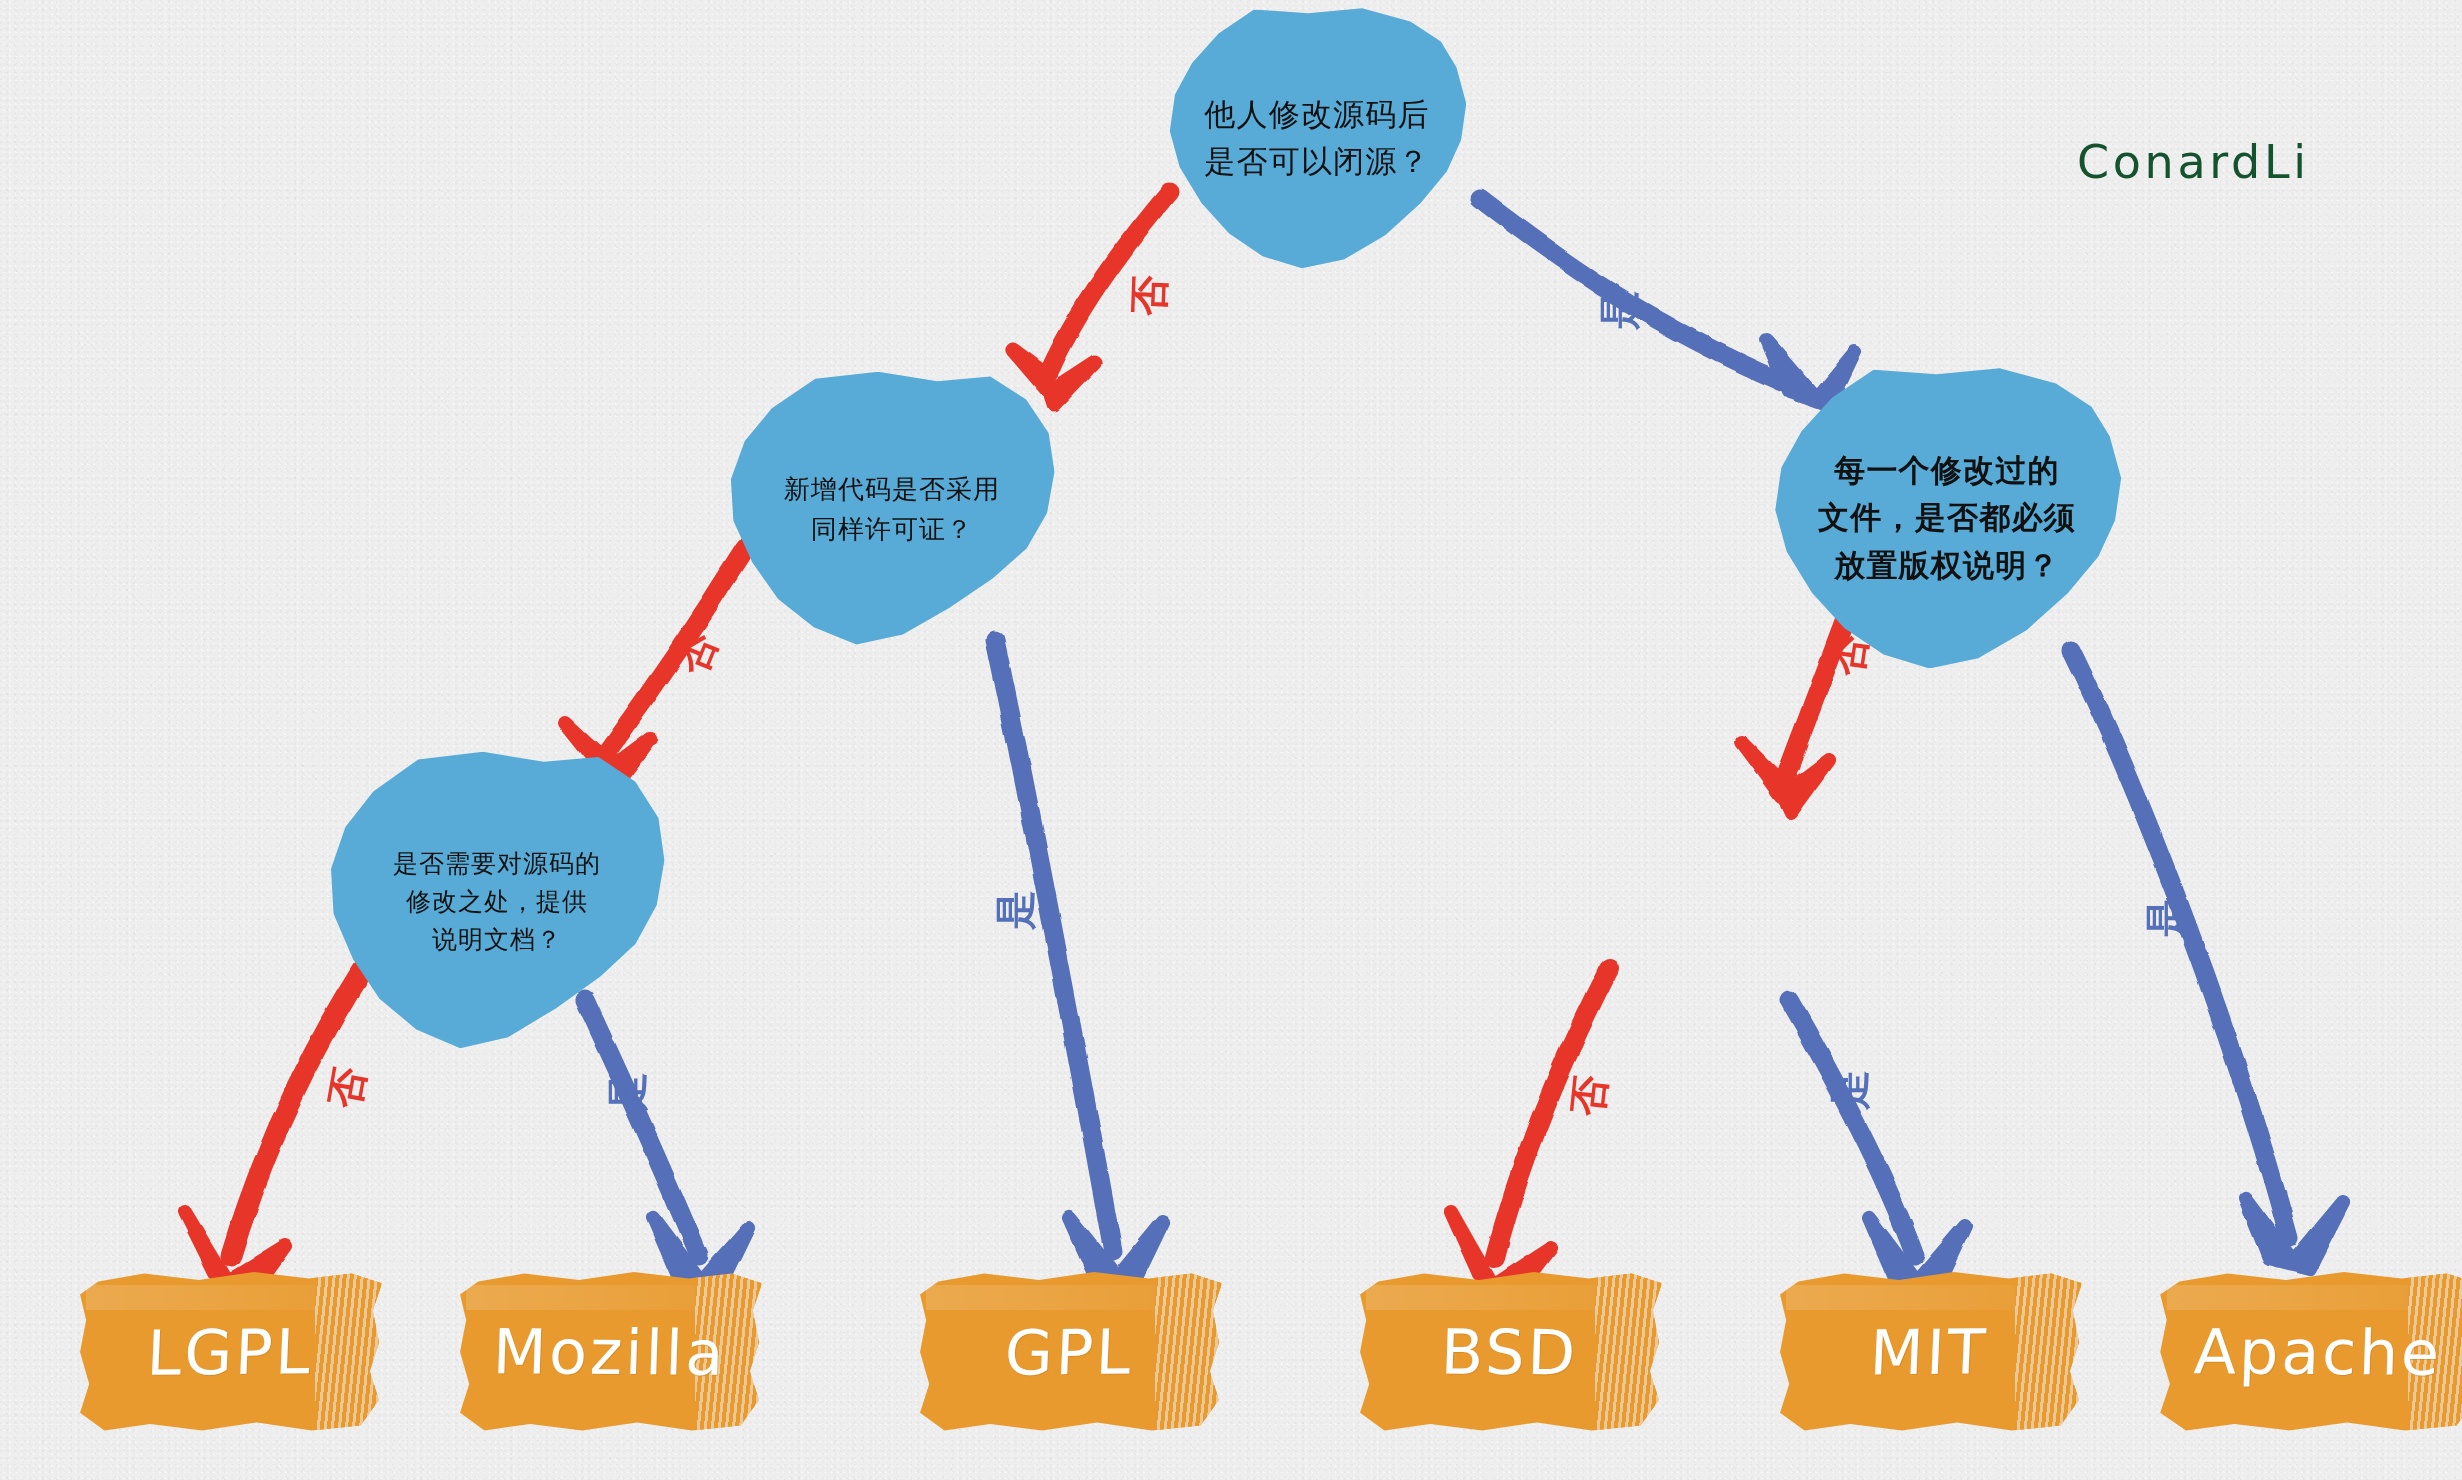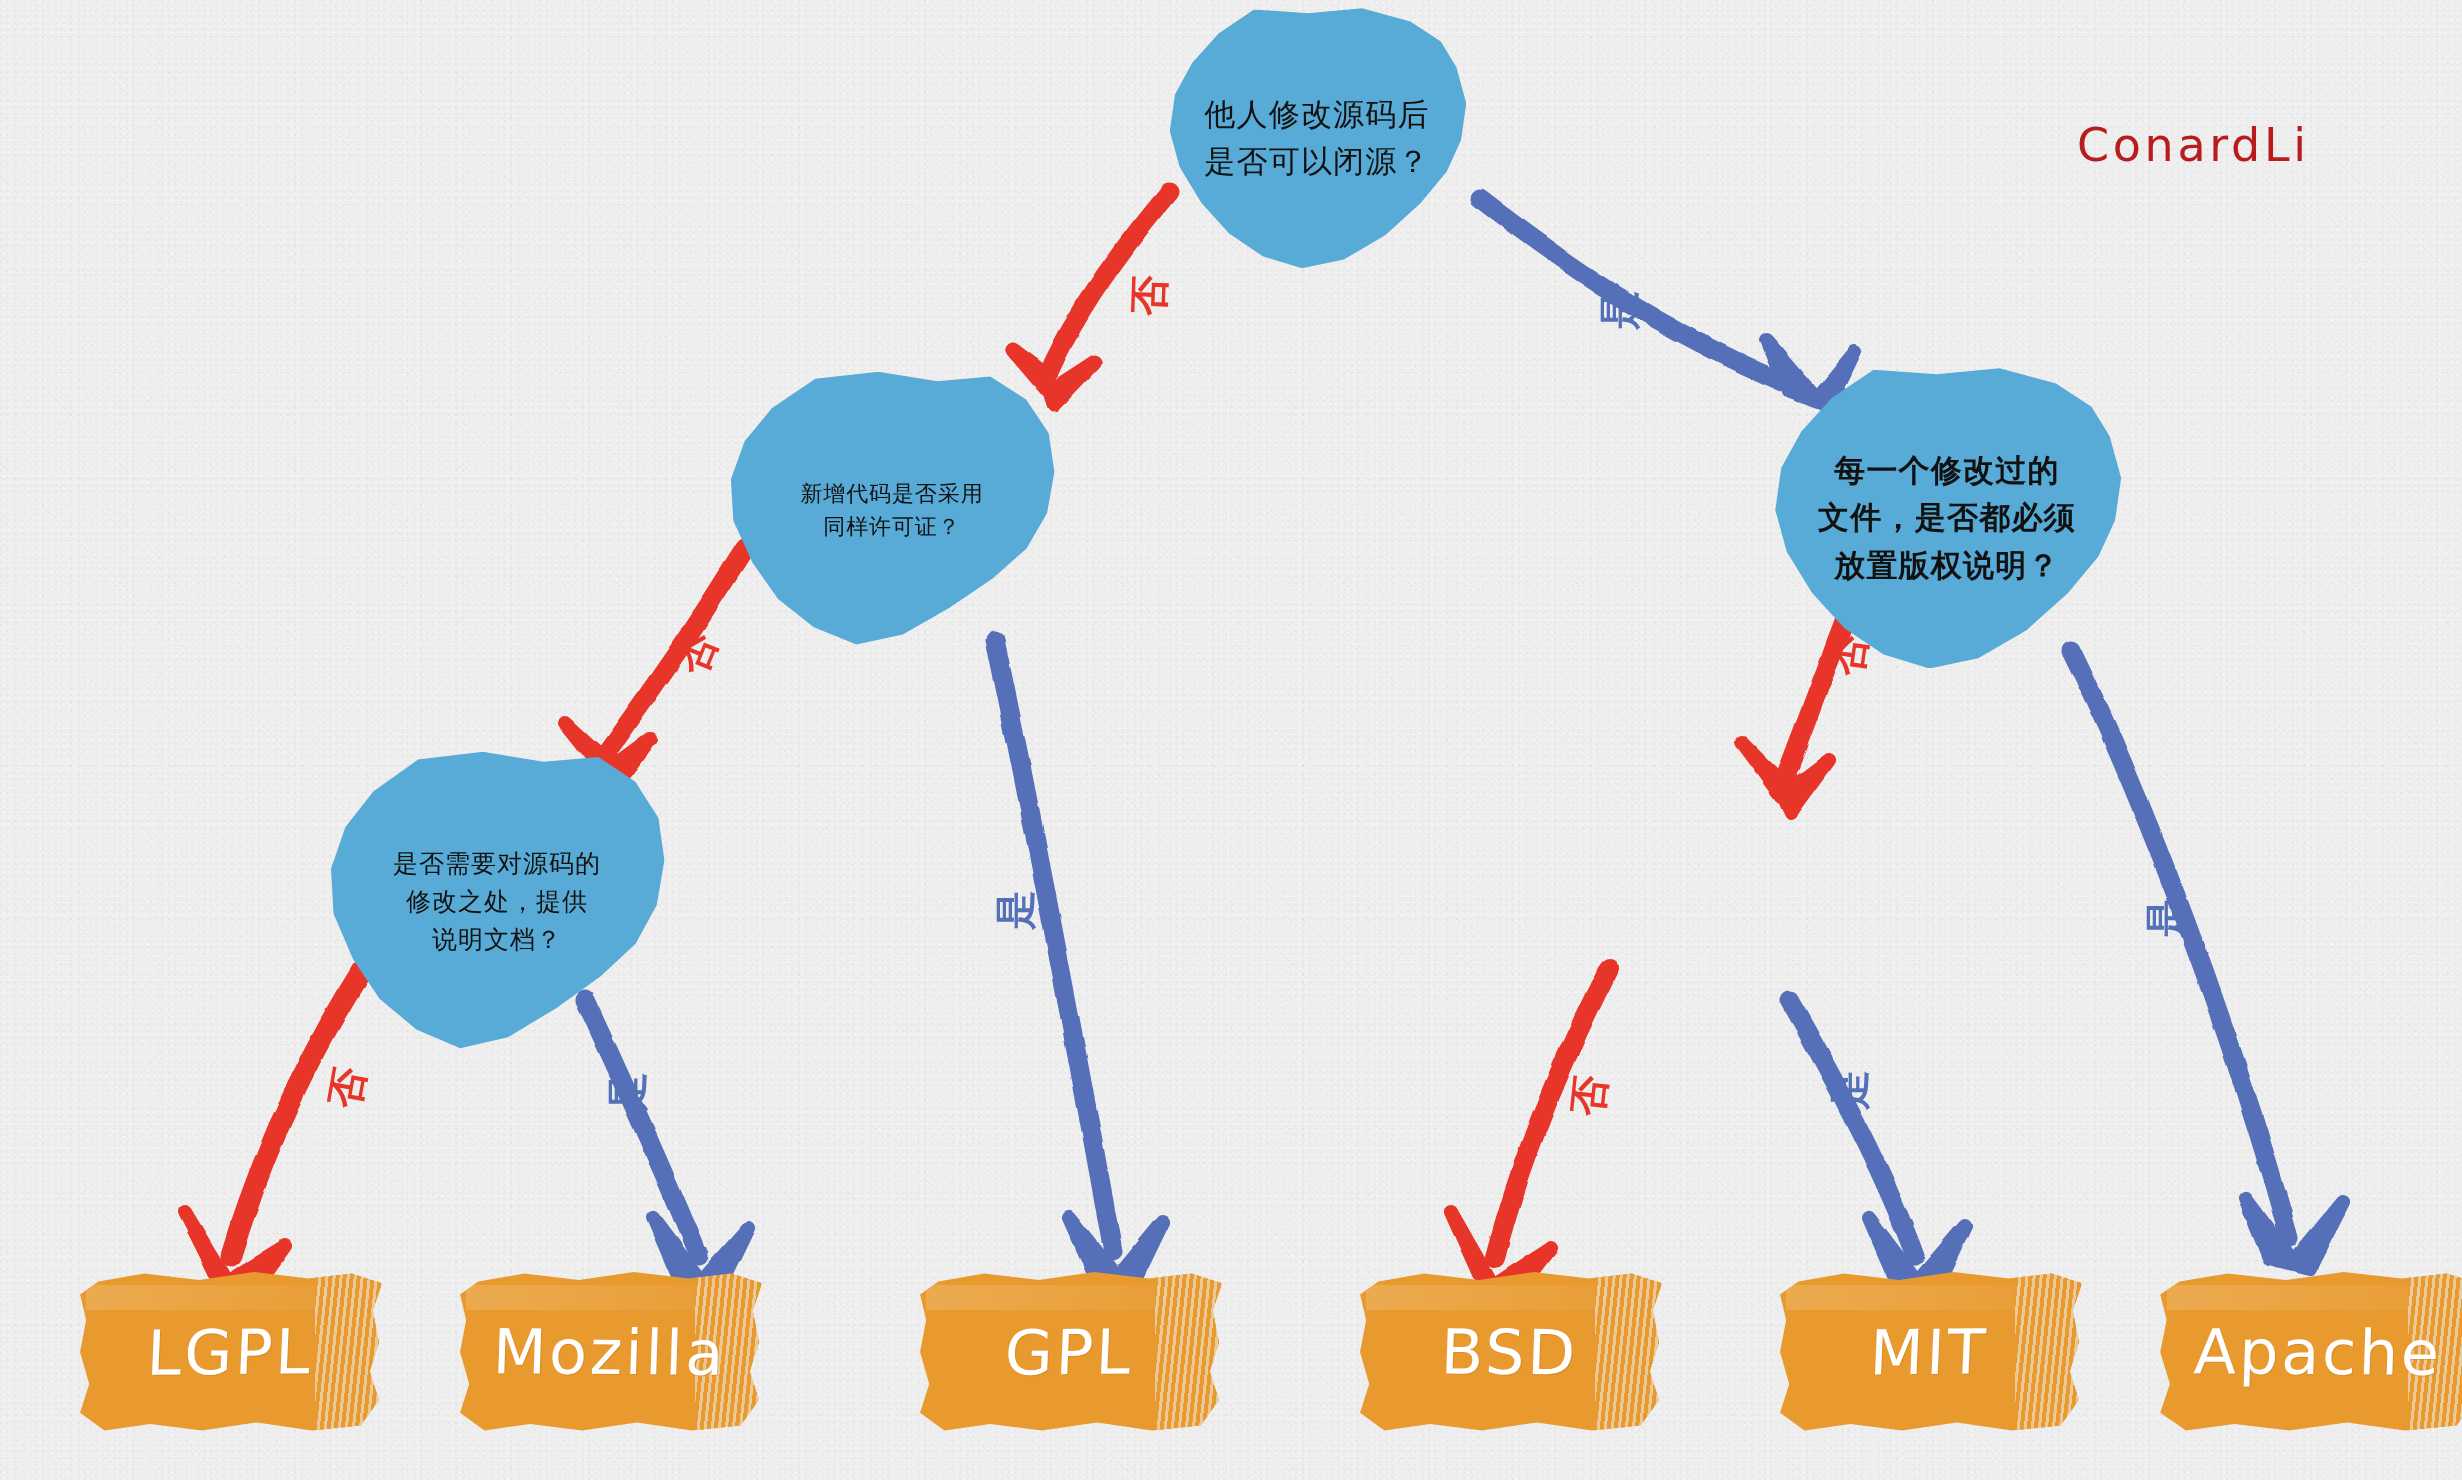--- a/index.html
+++ b/index.html
@@ -74,21 +74,21 @@
       26% 3%, 45% 0%, 63% 3%, 79% 1%, 90% 9%, 97% 21%,
       99% 35%, 97% 50%, 91% 63%, 81% 74%, 68% 85%, 54% 95%,
       40% 99%, 27% 93%, 16% 83%, 8% 70%, 2% 55%, 1% 40%,
       5% 26%, 13% 14%
     );
     transform: rotate(1.1deg);
   }
   .node .txt { position: relative; z-index: 2; white-space: pre-line; }
 
   #node-root      { left: 1150px; top: 8px;   width: 300px; height: 260px; font-size: 31px; }
-  #node-samelic   { left: 710px;  top: 372px; width: 330px; height: 276px; font-size: 22px; }
+  #node-samelic   { left: 710px;  top: 372px; width: 330px; height: 276px; font-size: 26px; }
   #node-copyright { left: 1755px; top: 368px; width: 350px; height: 300px; font-size: 31px; font-weight: bold; }
   #node-doc       { left: 310px;  top: 752px; width: 340px; height: 300px; font-size: 25px; }
   #node-promo     { left: 1475px; top: 762px; width: 330px; height: 300px; font-size: 31px; }
 
   
   .leaf {
     position: absolute;
     top: 1272px;
     width: 305px;
     height: 160px;
@@ -171,23 +171,23 @@
   #lbl-yes-3 { left: 2128px; top: 890px;  transform: rotate(-90deg); }
   #lbl-no-4  { left: 310px;  top: 1060px; transform: rotate(-80deg); }
   #lbl-yes-4 { left: 590px;  top: 1064px; transform: rotate(-90deg); }
   #lbl-no-5  { left: 1552px; top: 1068px; transform: rotate(-84deg); }
   #lbl-yes-5 { left: 1812px; top: 1062px; transform: rotate(-90deg); }
 
   
   #watermark {
     position: absolute;
     left: 2060px;
-    top: 118px;
+    top: 135px;
     font-size: 46px;
-    color: #b91c1c;
+    color: #14532d;
     letter-spacing: 0.08em;
     z-index: 5;
     font-family: "DejaVu Sans", "Liberation Sans", sans-serif;
   }
 </style>
 </head>
 <body>
 
 <div id="stage">
 

